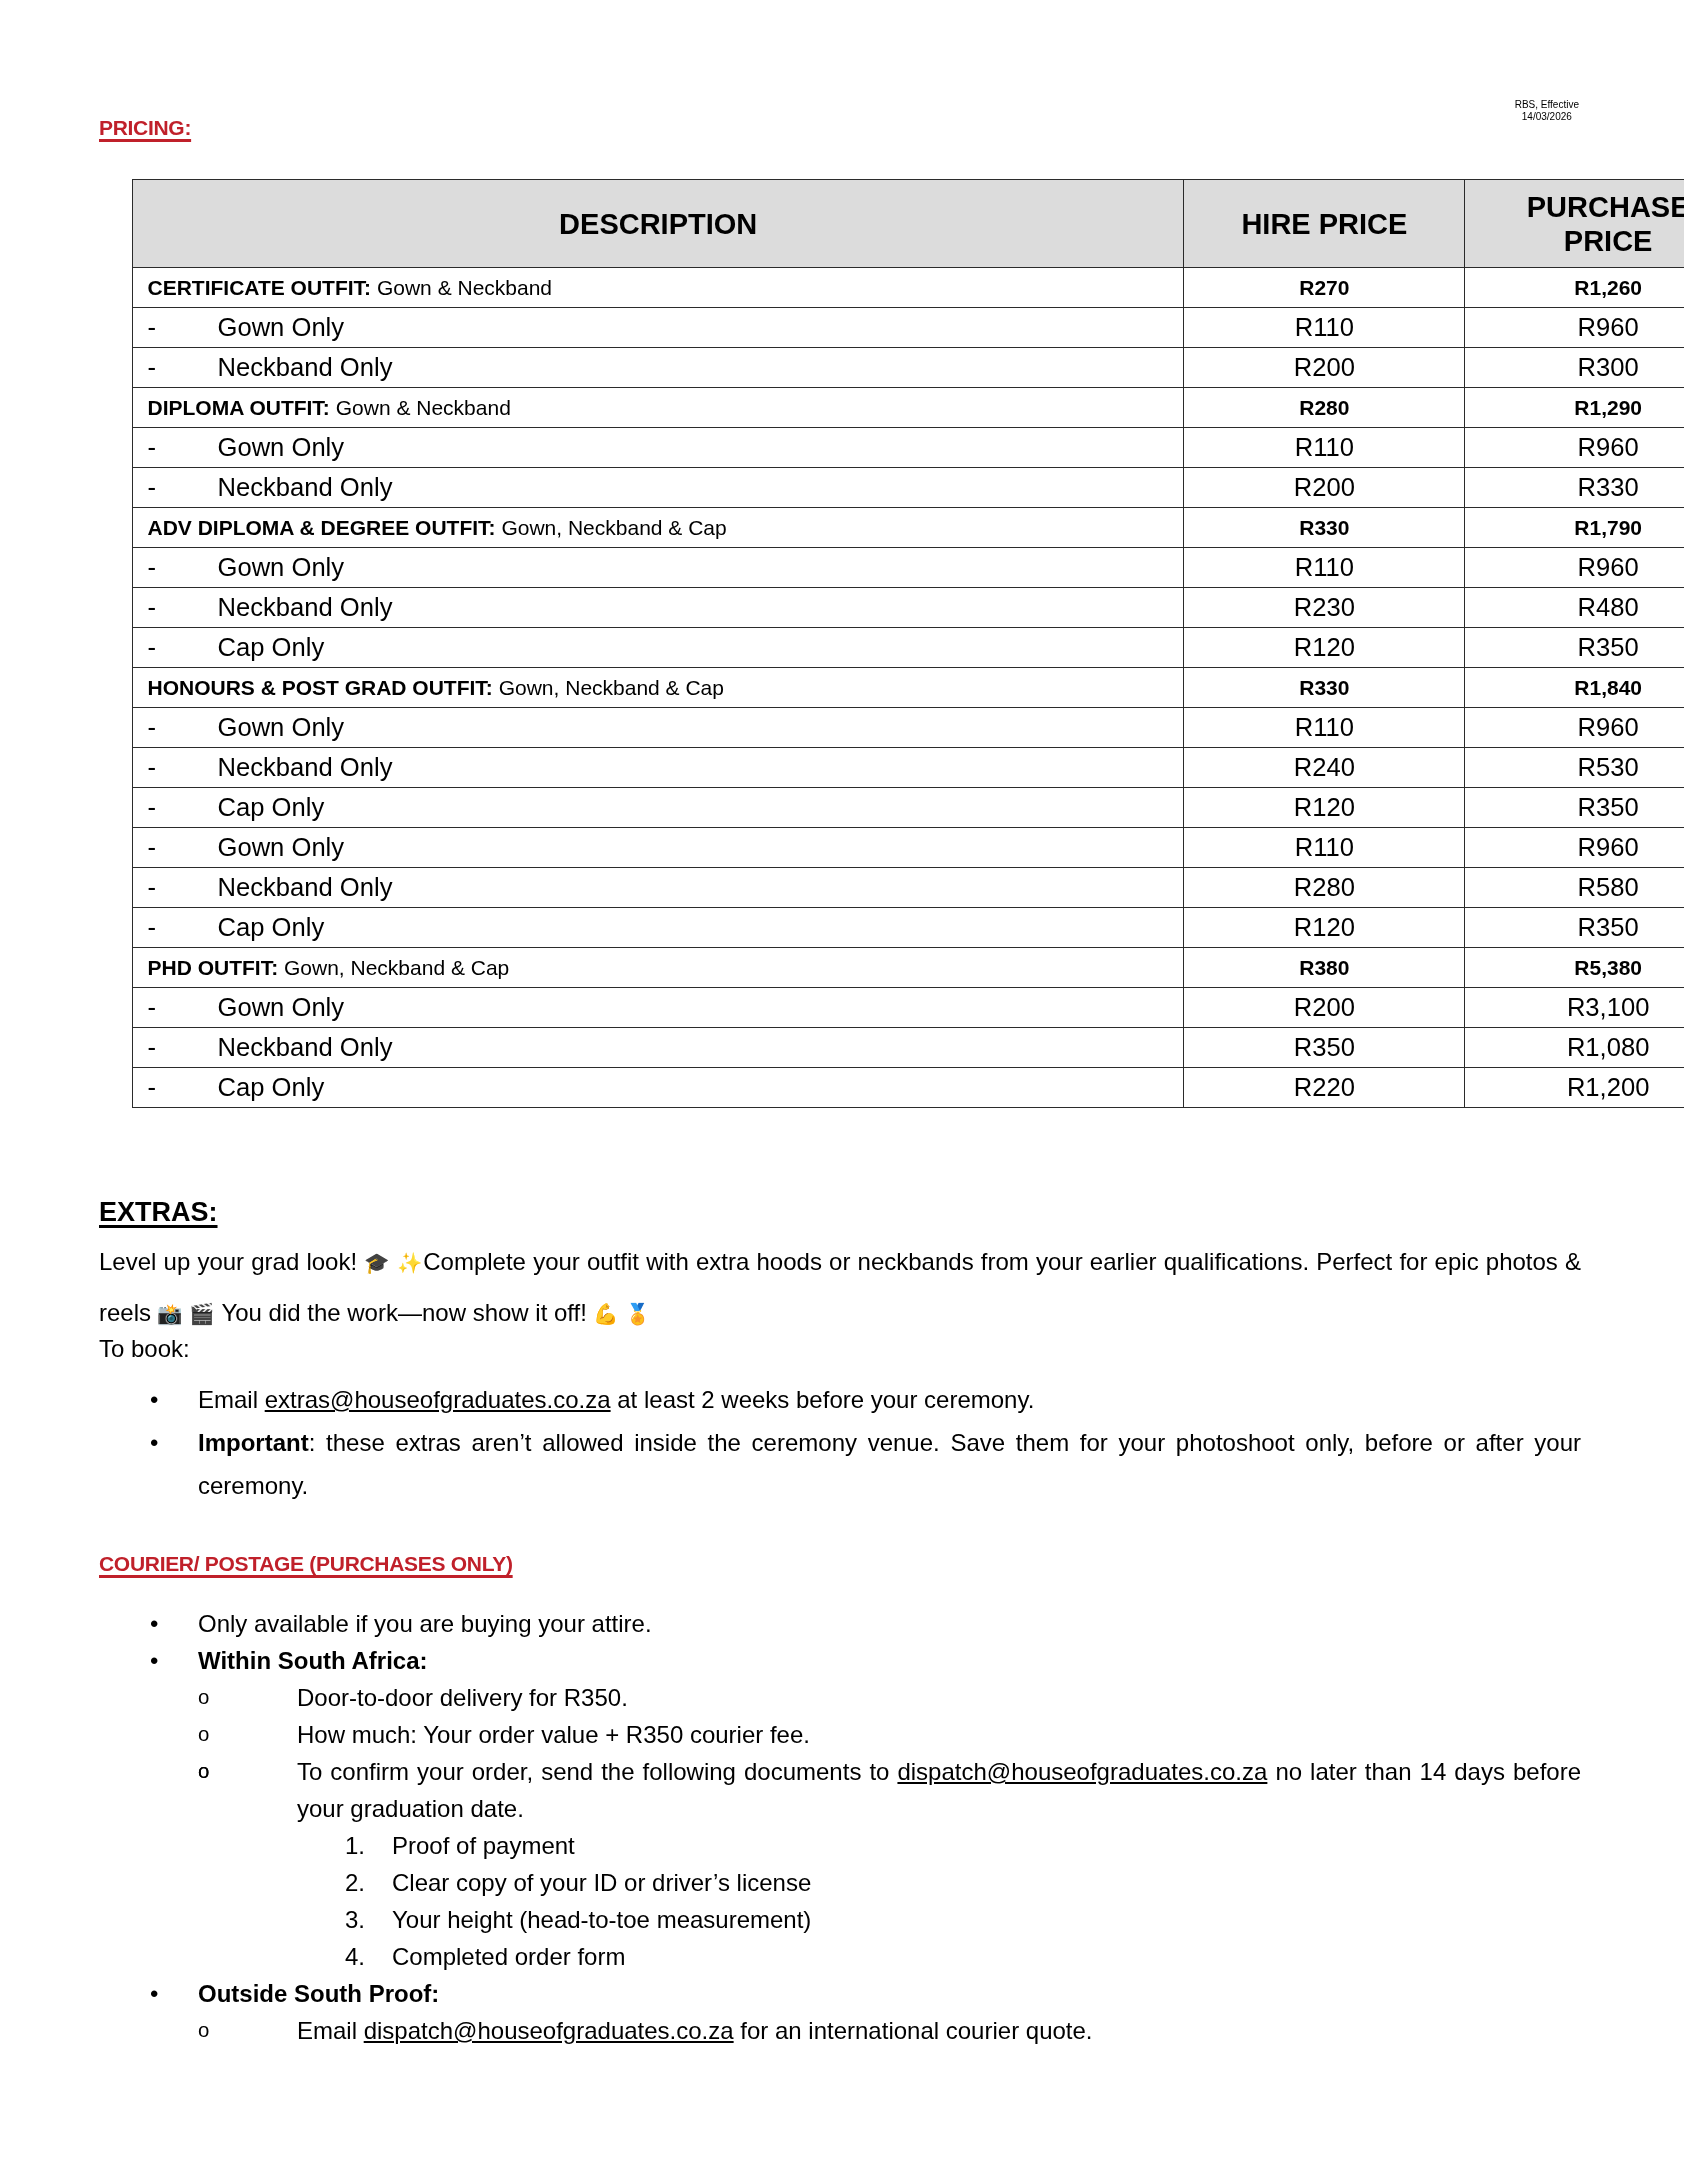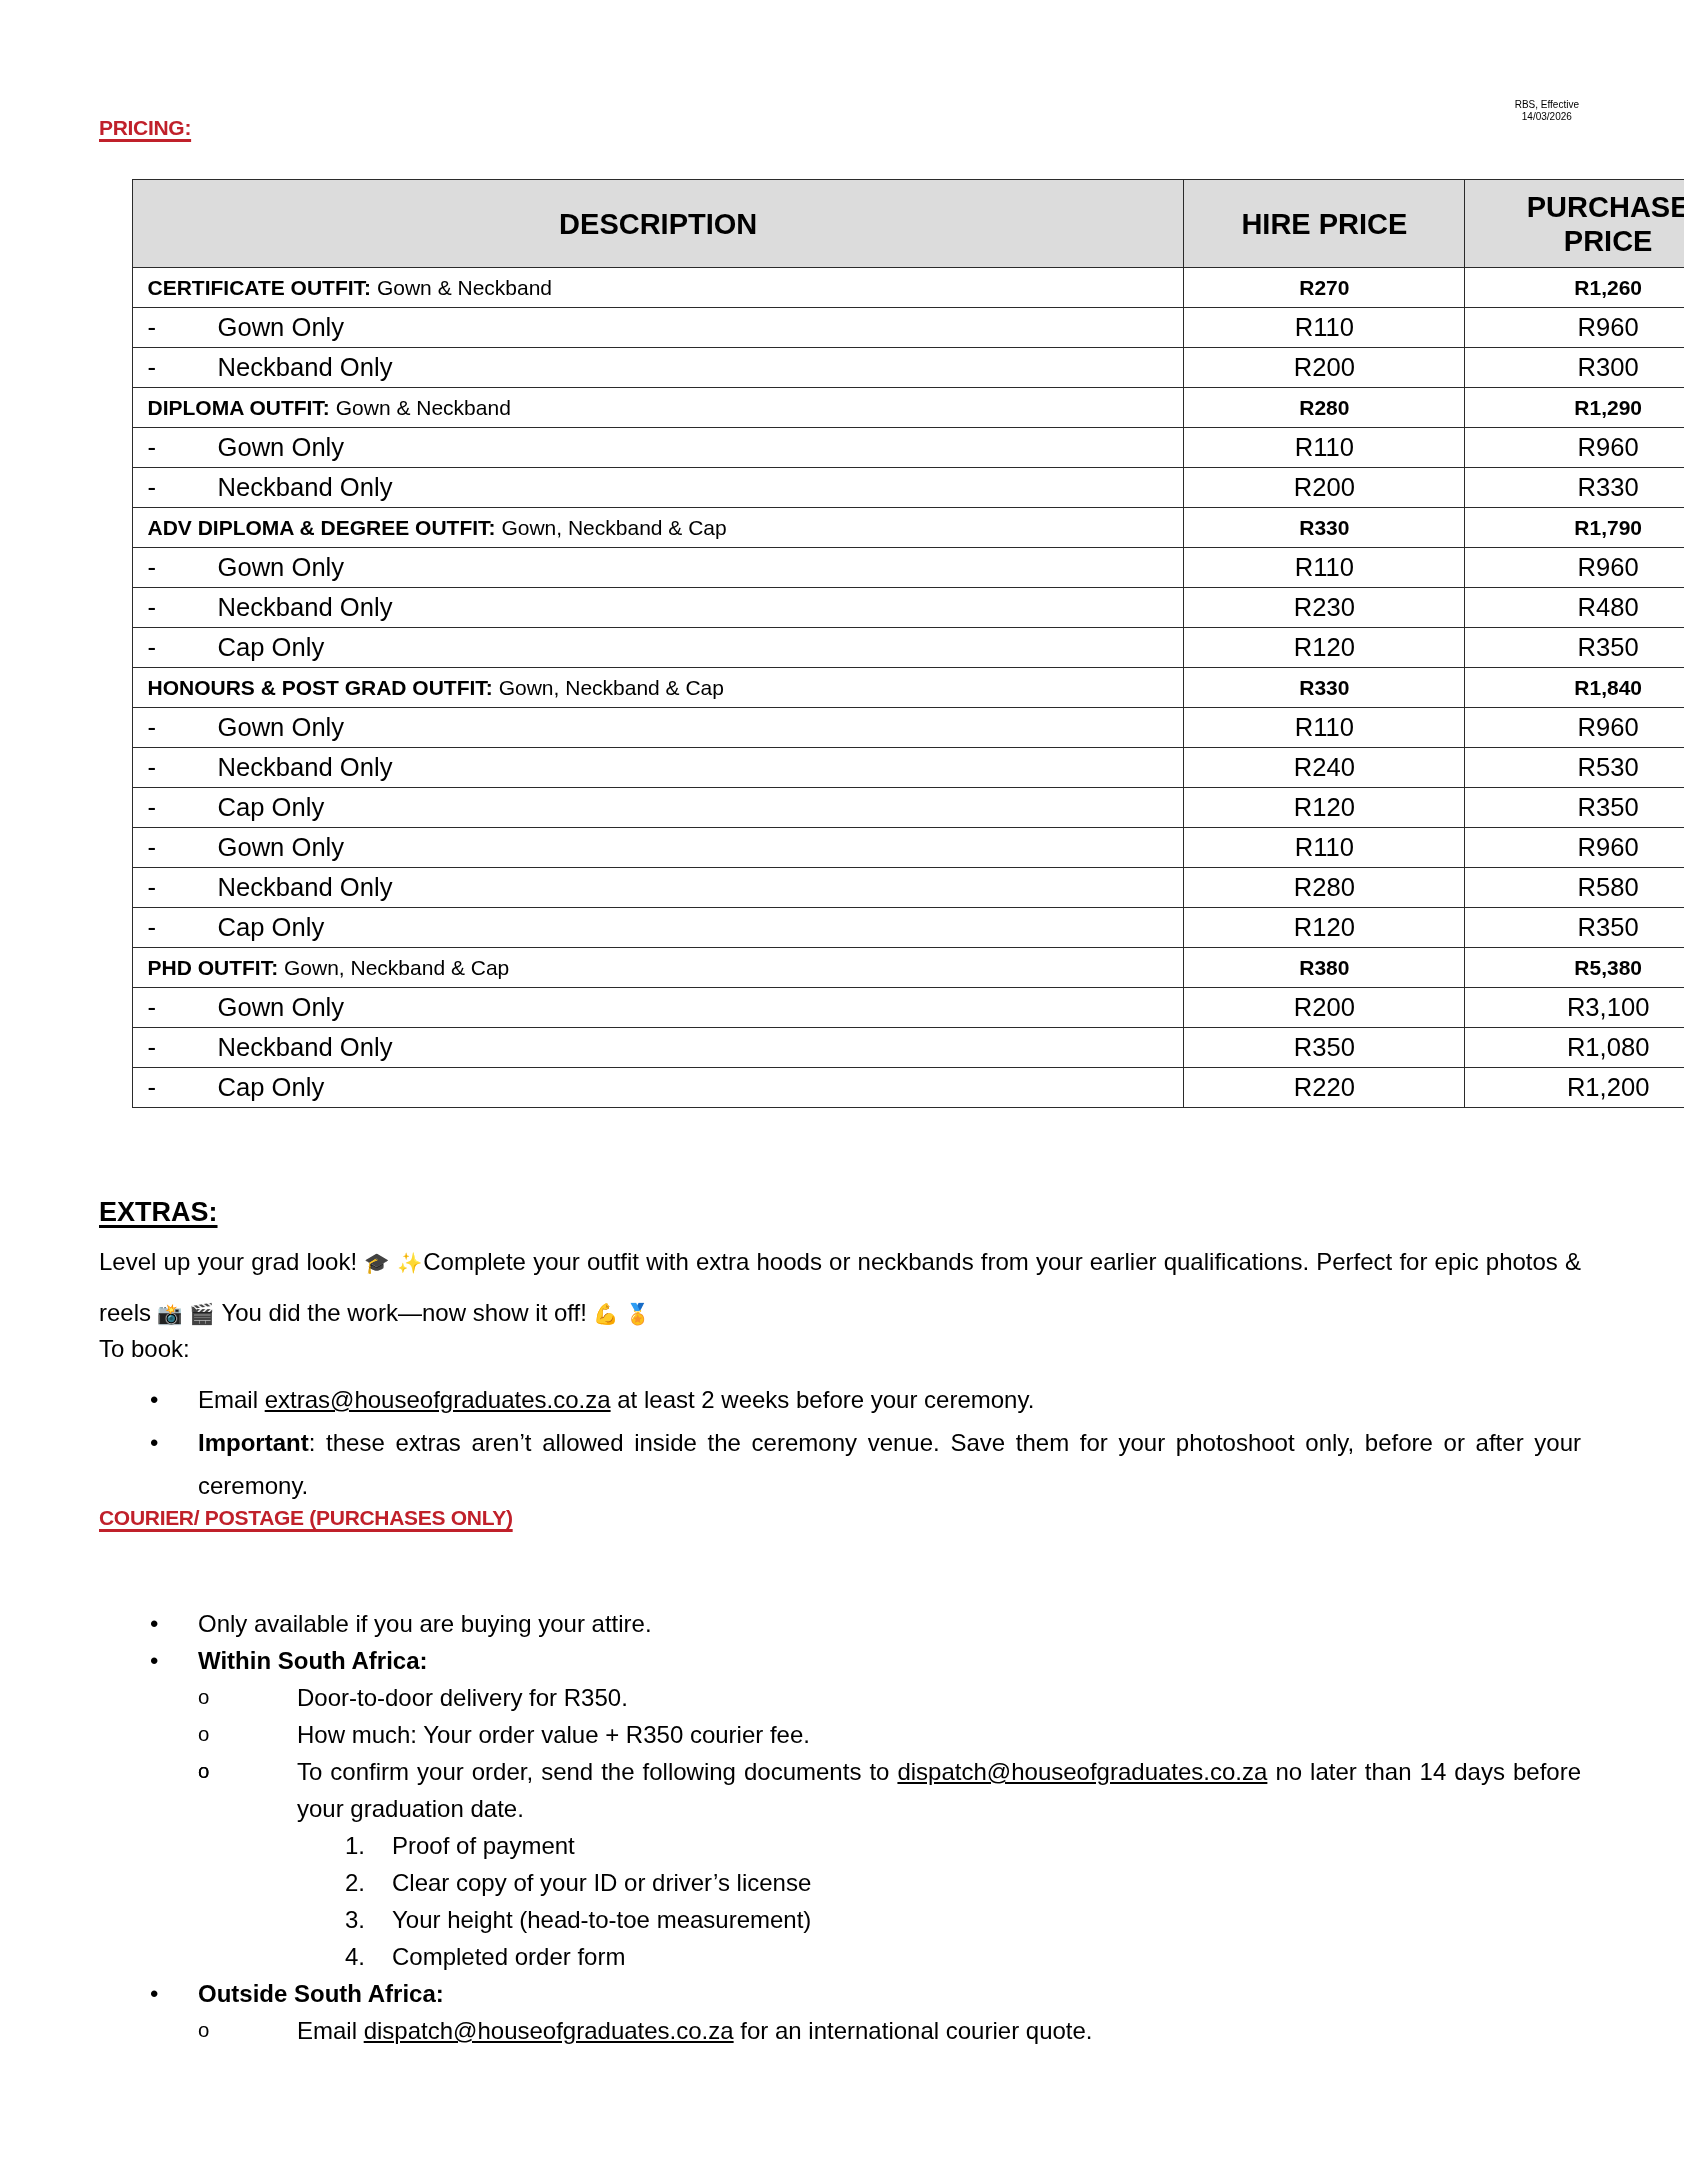--- a/index.html
+++ b/index.html
@@ -10,21 +10,21 @@
     .doc-ref {
       position: absolute; right: 106px; top: 99px; text-align: center;
       font-size: 10px; line-height: 12px; color: #000;
     }
     .red-heading {
       position: absolute; left: 99px; color: #c0202a; font-weight: bold;
       font-size: 21px; text-decoration: underline; text-decoration-thickness: 2.6px;
       text-underline-offset: 4.3px; letter-spacing: -0.3px;
     }
     #pricing-heading { top: 116px; }
-    #courier-heading { top: 1506px; }
+    #courier-heading { top: 1552px; }
 
     table.price-table {
       position: absolute; left: 132px; top: 179px; width: 1620px;
       border-collapse: collapse; font-size: 25.6px;
     }
     table.price-table th, table.price-table td {
       border: 1.7px solid #2b2b2b; padding: 0;
     }
     table.price-table th {
       background: #dcdcdc; font-weight: bold; height: 87px; font-size: 29px; line-height: 34px;
@@ -235,19 +235,19 @@
           <li><span class="n">1.</span><span>Proof of payment</span></li>
           <li><span class="n">2.</span><span>Clear copy of your ID or driver’s license</span></li>
           <li><span class="n">3.</span><span>Your height (head-to-toe measurement)</span></li>
           <li><span class="n">4.</span><span>Completed order form</span></li>
         </ol>
       </li>
     </ul>
   </li>
   <li>
     <span class="b">•</span>
-    <span class="bold">Outside South Africa:</span>
+    <span class="bold">Outside South Proof:</span>
     <ul class="sub-list">
       <li><span class="o">o</span><span>Email </span><a class="link" href="#">dispatch@houseofgraduates.co.za</a><span> for an international courier quote.</span></li>
     </ul>
   </li>
 </ul>
 
 
 </body></html>

